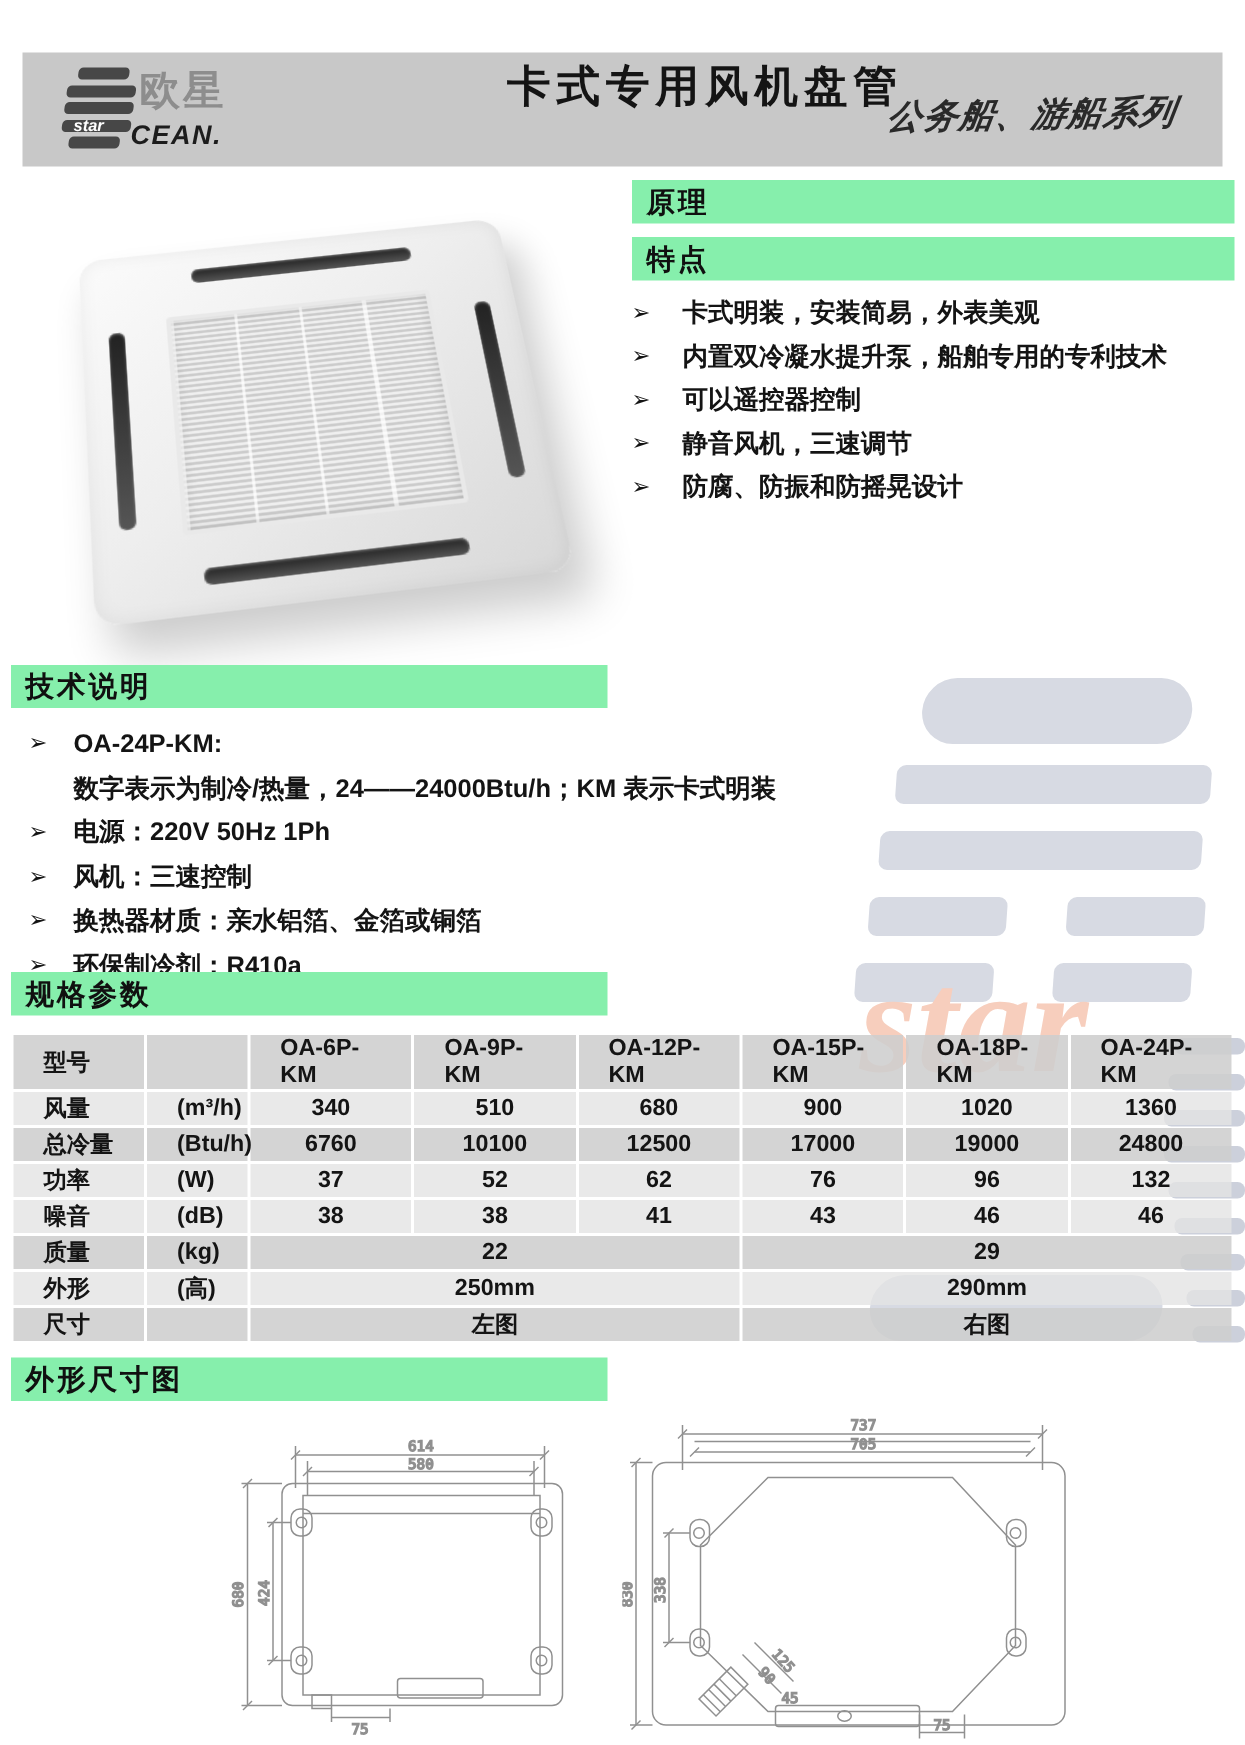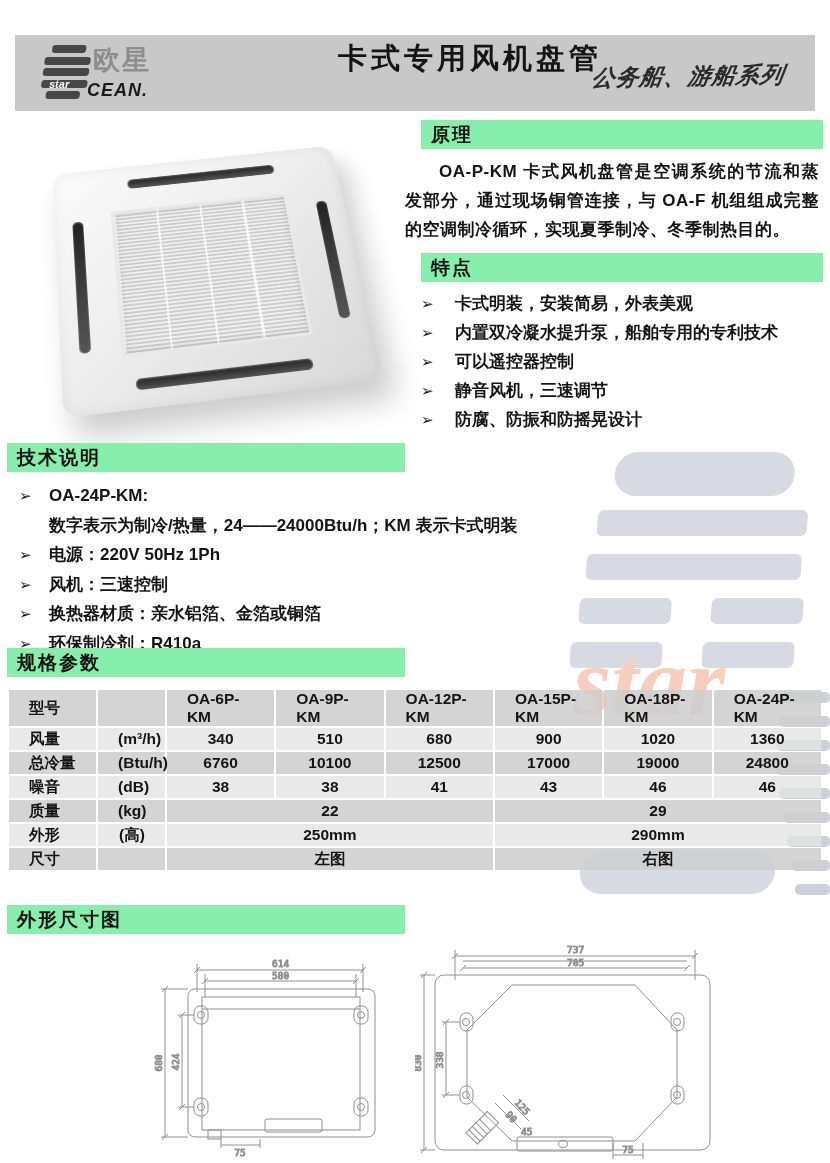--- a/index.html
+++ b/index.html
@@ -89,21 +89,21 @@
 
   
   .specs{position:absolute;left:7px;top:648px;width:816px;z-index:1;}
   .specs .section-bar{width:388px;}
   table.spec{
     border-collapse:separate;border-spacing:2px;
     margin:11px 0 0 0px;width:816px;table-layout:fixed;
   }
   table.spec td{height:22px;padding:0 20px;font-size:15.5px;vertical-align:middle;}
   td.lab{font-weight:bold;font-size:17px;padding-left:8px;}
-  td.unit{font-weight:bold;font-size:13px;text-align:right;}
+  td.unit{font-weight:bold;font-size:13px;}
   td.val{text-align:center;font-weight:600;}
   td.mod{text-align:left;font-weight:bold;font-size:15.5px;}
   tr.dark td{background:rgba(206,206,206,0.88);}
   tr.lite td{background:rgba(228,228,228,0.80);}
   col.c-lab{width:86px;} col.c-unit{width:66px;} col.c-m{width:106px;}
 
   
   .dims{position:absolute;left:7px;top:905px;width:816px;z-index:1;}
   .dims .section-bar{width:388px;}
   .draw{position:absolute;}
@@ -168,21 +168,20 @@
       <div class="vent vent-top"></div>
       <div class="vent vent-bottom"></div>
       <div class="vent vent-left"></div>
       <div class="vent vent-right"></div>
       <div class="ac-grille"></div>
     </div>
   </div>
 
   <div class="right-col">
     <div class="section-bar">原理</div>
-    <p class="para">OA-P-KM 卡式风机盘管是空调系统的节流和蒸发部分，通过现场铜管连接，与 OA-F 机组组成完整的空调制冷循环，实现夏季制冷、冬季制热目的。</p>
 
     <div class="section-bar" style="margin-top:9px">特点</div>
     <div class="feat-list">
       <div class="bullet-row">
         <span class="arr">➢</span>
         <span>卡式明装，安装简易，外表美观</span>
       </div>
       <div class="bullet-row">
         <span class="arr">➢</span>
         <span>内置双冷凝水提升泵，船舶专用的专利技术</span>
@@ -267,20 +266,30 @@
         <td class="lab">总冷量</td>
         <td class="unit">(Btu/h)</td>
         <td class="val">6760</td>
         <td class="val">10100</td>
         <td class="val">12500</td>
         <td class="val">17000</td>
         <td class="val">19000</td>
         <td class="val">24800</td>
       </tr>
       <tr class="lite">
+        <td class="lab">功率</td>
+        <td class="unit">(W)</td>
+        <td class="val">37</td>
+        <td class="val">52</td>
+        <td class="val">62</td>
+        <td class="val">76</td>
+        <td class="val">96</td>
+        <td class="val">132</td>
+      </tr>
+      <tr class="lite">
         <td class="lab">噪音</td>
         <td class="unit">(dB)</td>
         <td class="val">38</td>
         <td class="val">38</td>
         <td class="val">41</td>
         <td class="val">43</td>
         <td class="val">46</td>
         <td class="val">46</td>
       </tr>
       <tr class="dark">

